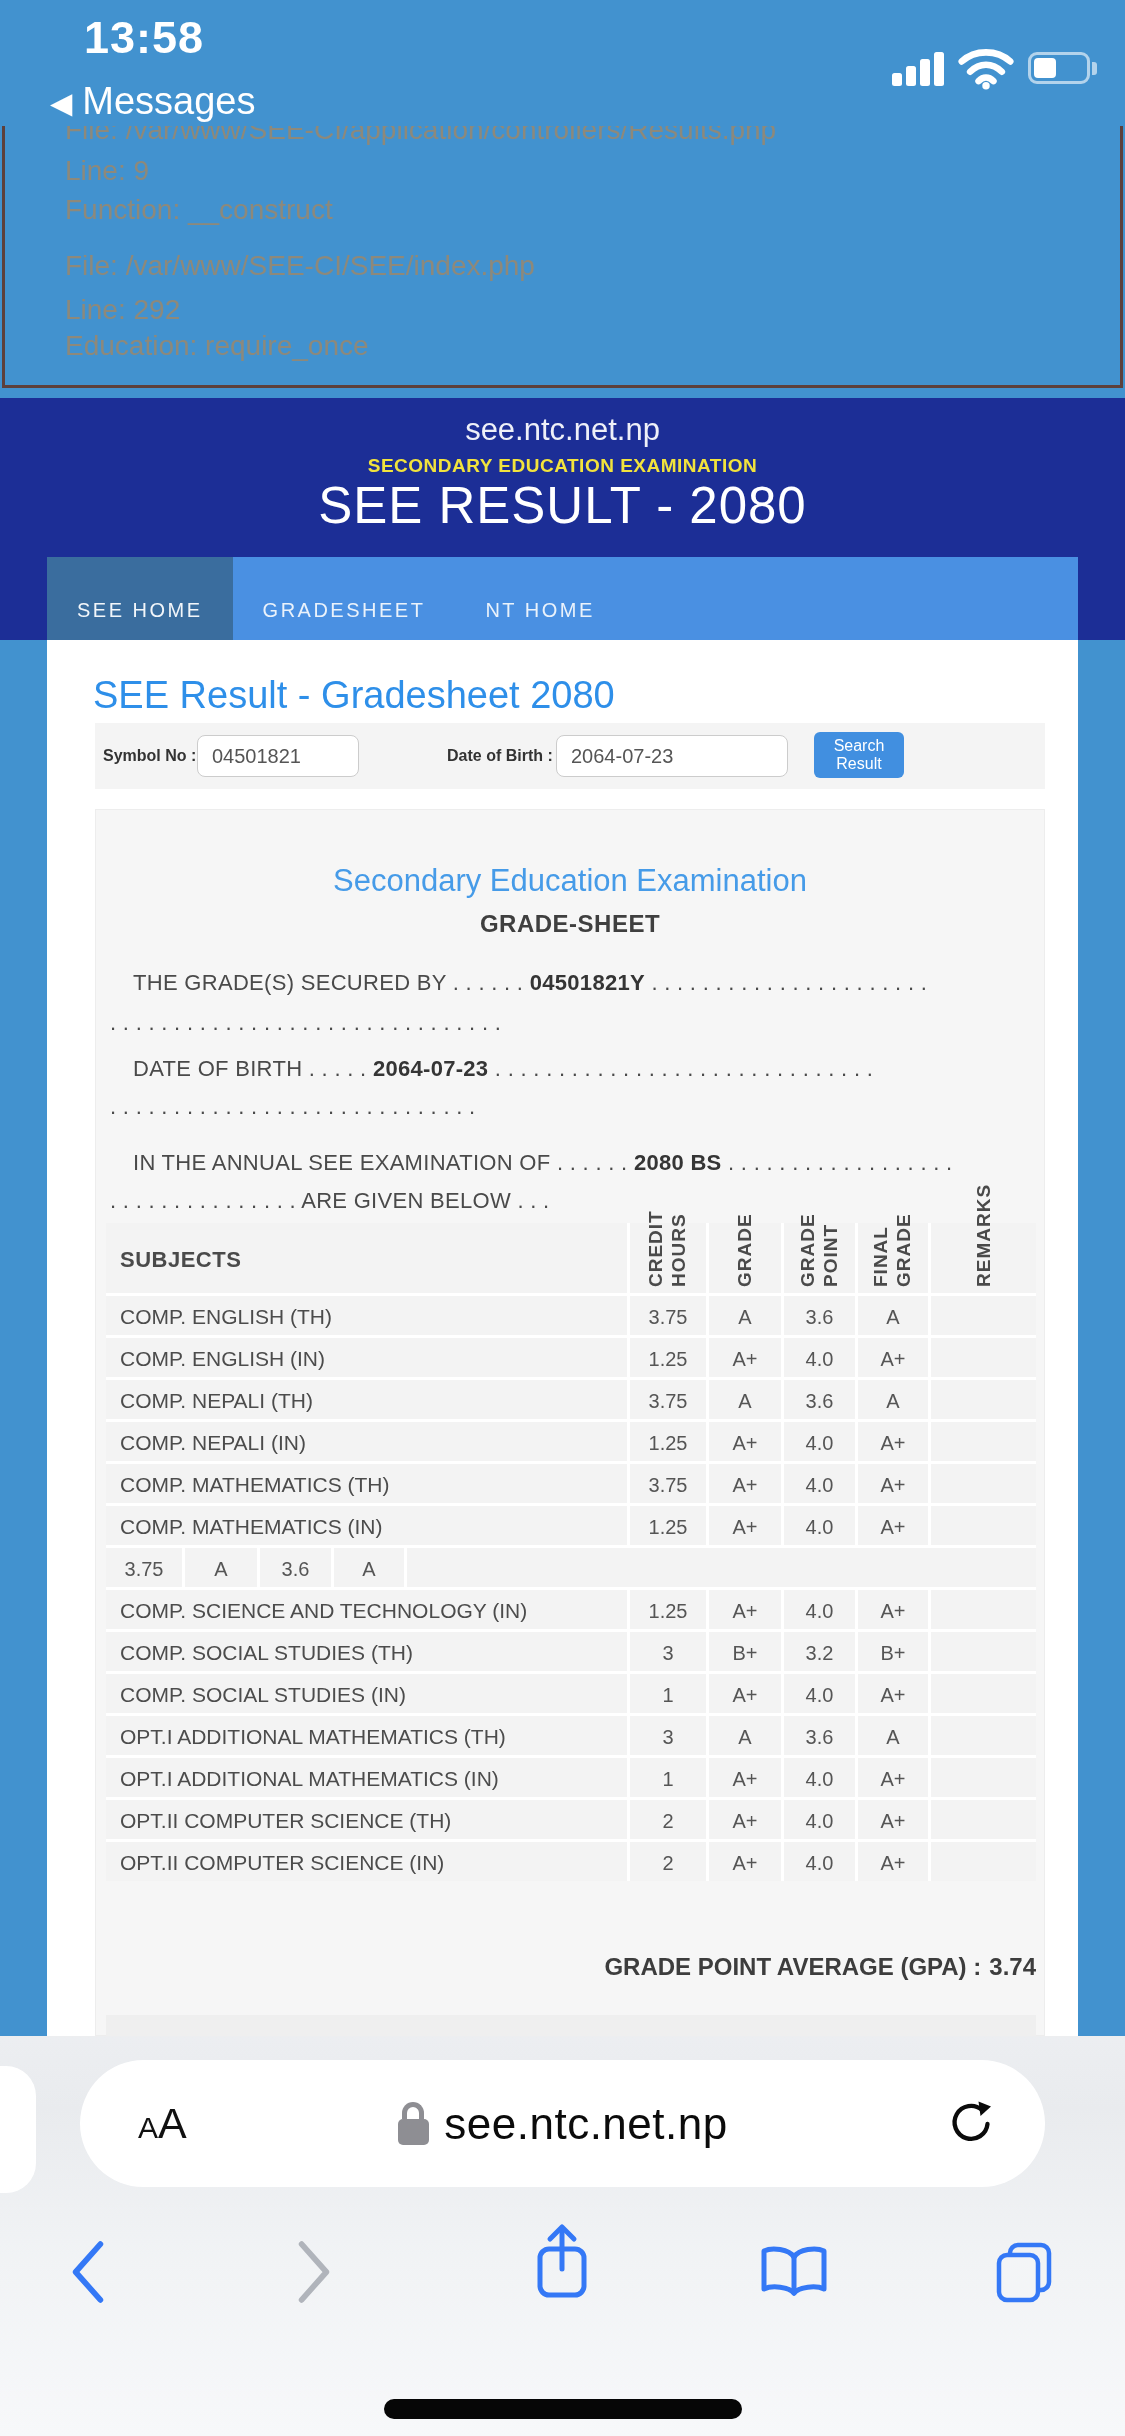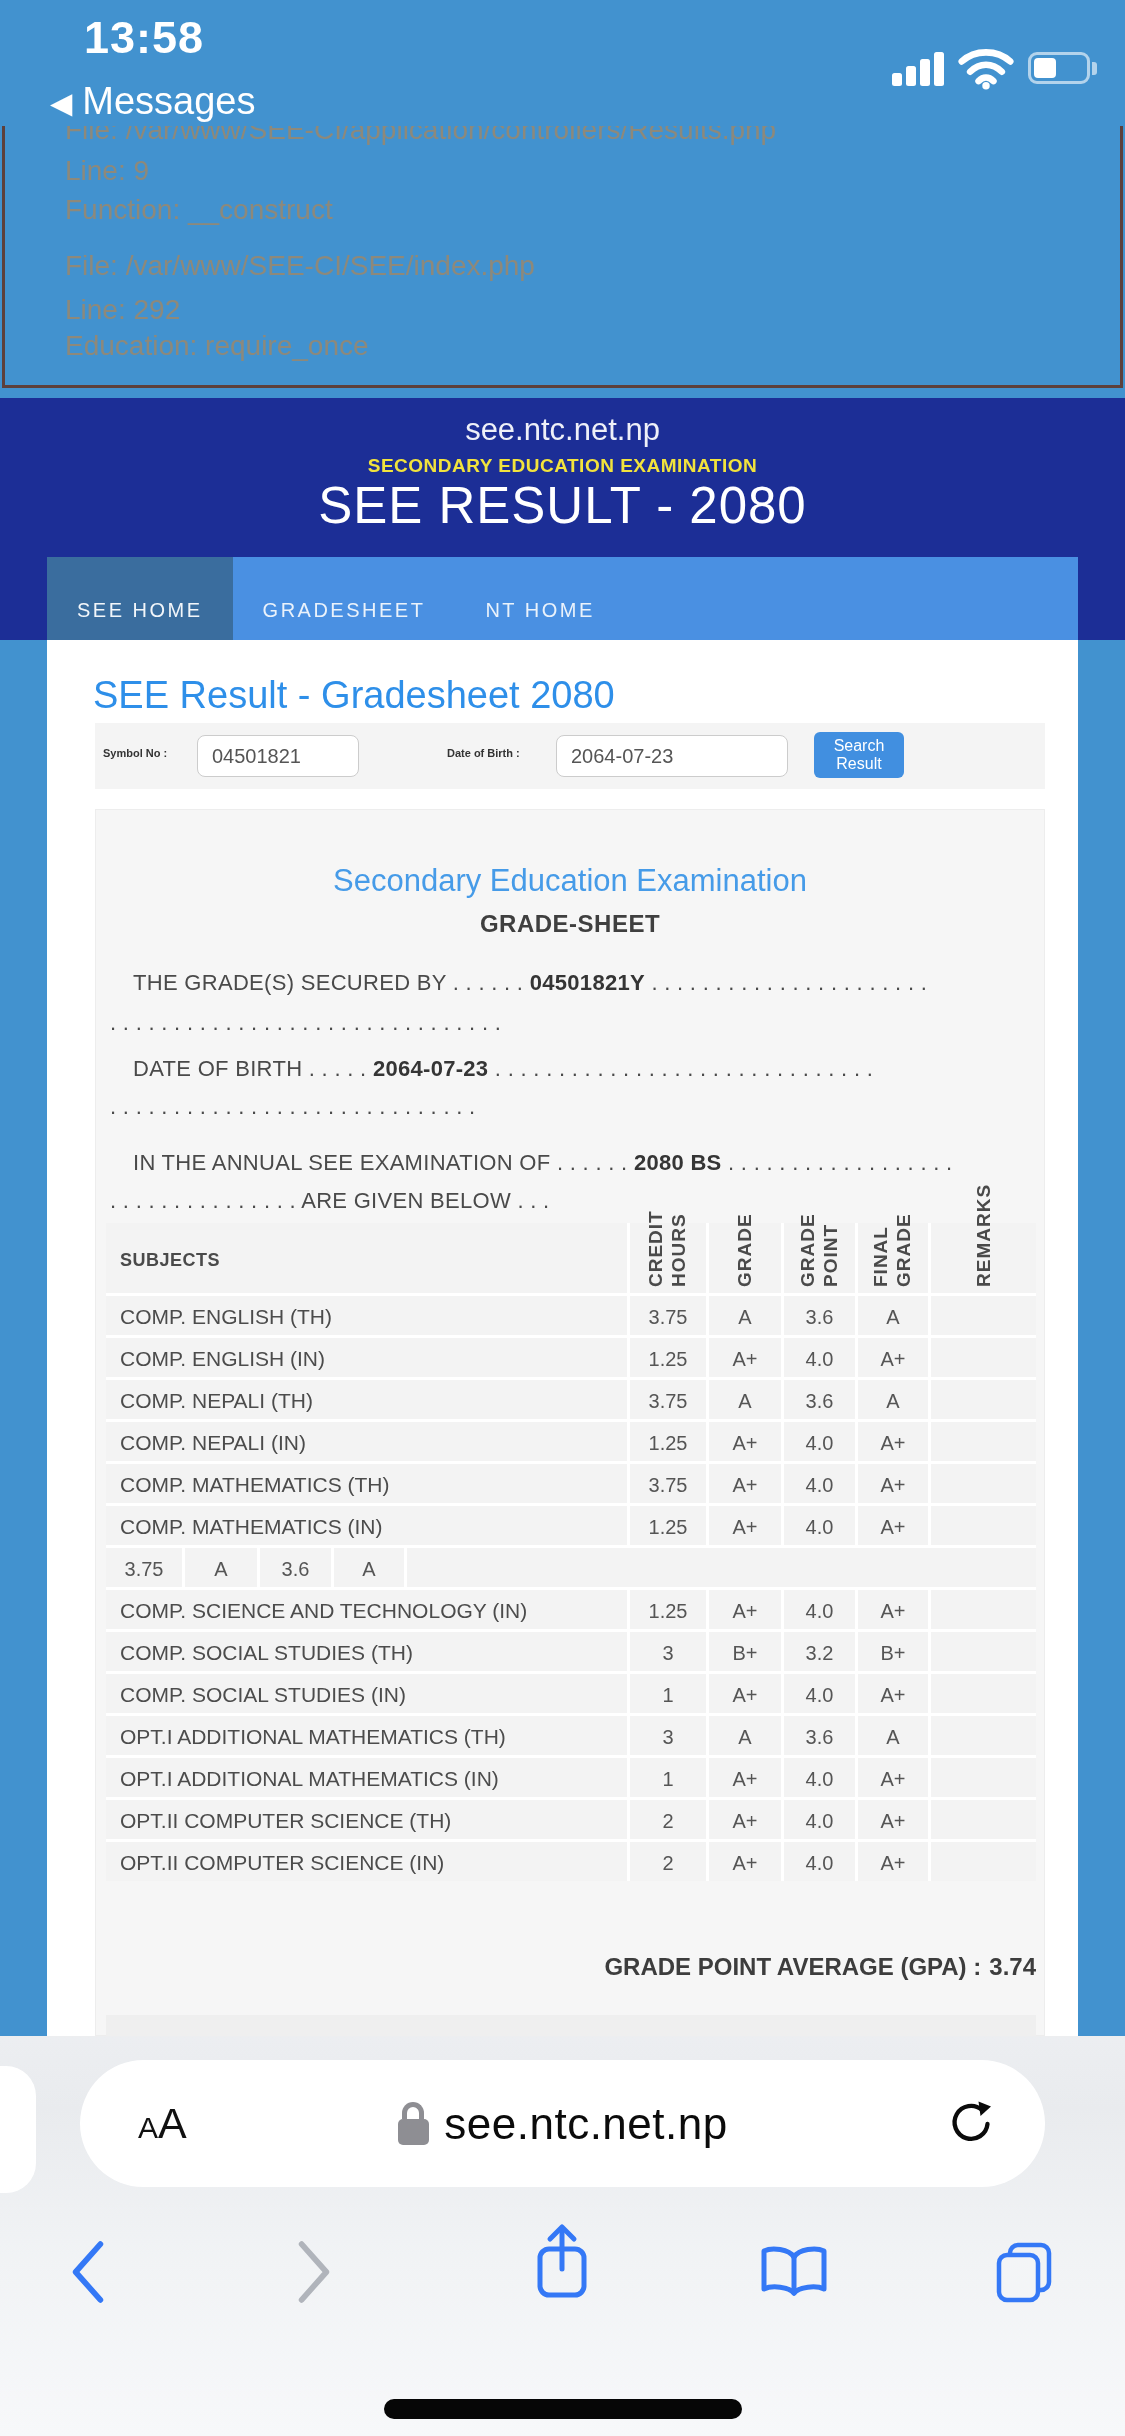--- a/index.html
+++ b/index.html
@@ -40,21 +40,21 @@
 
   
   .navbar { position:absolute; left:47px; top:557px; width:1031px; height:83px; background:#4a90e2; display:flex; }
   .nav-tab { line-height:83px; padding:12px 30px; font-size:20px; letter-spacing:2.5px; color:#eaf2fb; cursor:pointer; }
   .nav-tab.active { background:#3a6d9e; color:#f2f6fa; }
 
   
   .content { position:absolute; left:47px; top:640px; width:1031px; height:1796px; background:#fff; }
   .page-heading { position:absolute; left:46px; top:34px; font-size:38px; color:#2e8fe9; }
   .search-form { position:absolute; left:48px; right:33px; top:83px; height:66px; background:#f4f4f4; }
-  .form-label { position:absolute; font-size:11px; font-weight:bold; color:#333; top:24px; }
+  .form-label { position:absolute; font-size:16px; font-weight:bold; color:#333; top:24px; }
   .lbl-symbol { left:8px; } .lbl-dob { left:352px; }
   .form-input { position:absolute; top:12px; height:42px; border:1px solid #ccc; border-radius:8px;
     font-family:"Liberation Sans",sans-serif; font-size:20px; color:#555; padding-left:14px; background:#fff; outline:none; }
   .in-symbol { left:102px; width:162px; } .in-dob { left:461px; width:232px; }
   .search-btn { position:absolute; left:719px; top:9px; width:90px; height:46px; background:#418fe0; border:none;
     border-radius:6px; color:#fff; font-size:16px; font-family:"Liberation Sans",sans-serif; cursor:pointer; }
 
   
   .card { position:absolute; left:48px; right:33px; top:169px; height:1227px; background:#f6f6f6; border:1px solid #ededed; }
   .org-heading { position:absolute; top:53px; width:100%; text-align:center; font-size:31px; color:#469be8; }
@@ -63,21 +63,21 @@
   .doc-line b { color:#353535; }
   .dl1 {left:37px; top:160px;} .dl1b{left:14px; top:200px;}
   .dl2 {left:37px; top:246px;} .dl2b{left:14px; top:284px;}
   .dl3 {left:37px; top:340px;} .dl3b{left:14px; top:378px;}
 
   
   .gtable { position:absolute; left:10px; top:413px; width:930px; }
   .thead { display:flex; height:70px; background:#f3f3f3; }
   .hcell { position:relative; border-right:3px solid #fff; }
   .hcell:last-child { border-right:none; }
-  .h-subj { width:524px; font-size:18px; font-weight:bold; color:#4a4a4a; line-height:74px; padding-left:14px; letter-spacing:.5px; }
+  .h-subj { width:524px; font-size:22px; font-weight:bold; color:#4a4a4a; line-height:74px; padding-left:14px; letter-spacing:.5px; }
   .h-credit{width:79px}.h-grade{width:75px}.h-point{width:74px}.h-final{width:73px}.h-rem{width:105px}
   .vhead { position:absolute; bottom:6px; left:50%; transform:translateX(-50%) rotate(180deg);
     writing-mode:vertical-rl; font-size:19px; font-weight:bold; color:#4a4a4a; letter-spacing:1px; line-height:1.2; }
   .vh-credit{height:92px}.vh-grade{height:70px}.vh-point{height:92px}.vh-final{height:92px}.vh-rem{height:118px}
   .trow { display:flex; height:42px; background:#f3f3f3; border-top:3px solid #fff; }
   .tc { border-right:3px solid #fff; font-size:20px; color:#555; line-height:42px; text-align:center; overflow:hidden; }
   .tc:last-child { border-right:none; }
   .tc.subj { width:524px; text-align:left; padding-left:14px; font-size:21px; color:#4c4c4c; white-space:nowrap; }
   .tc.c{width:79px}.tc.g{width:75px}.tc.p{width:74px}.tc.f{width:73px}.tc.r{width:105px}
 

